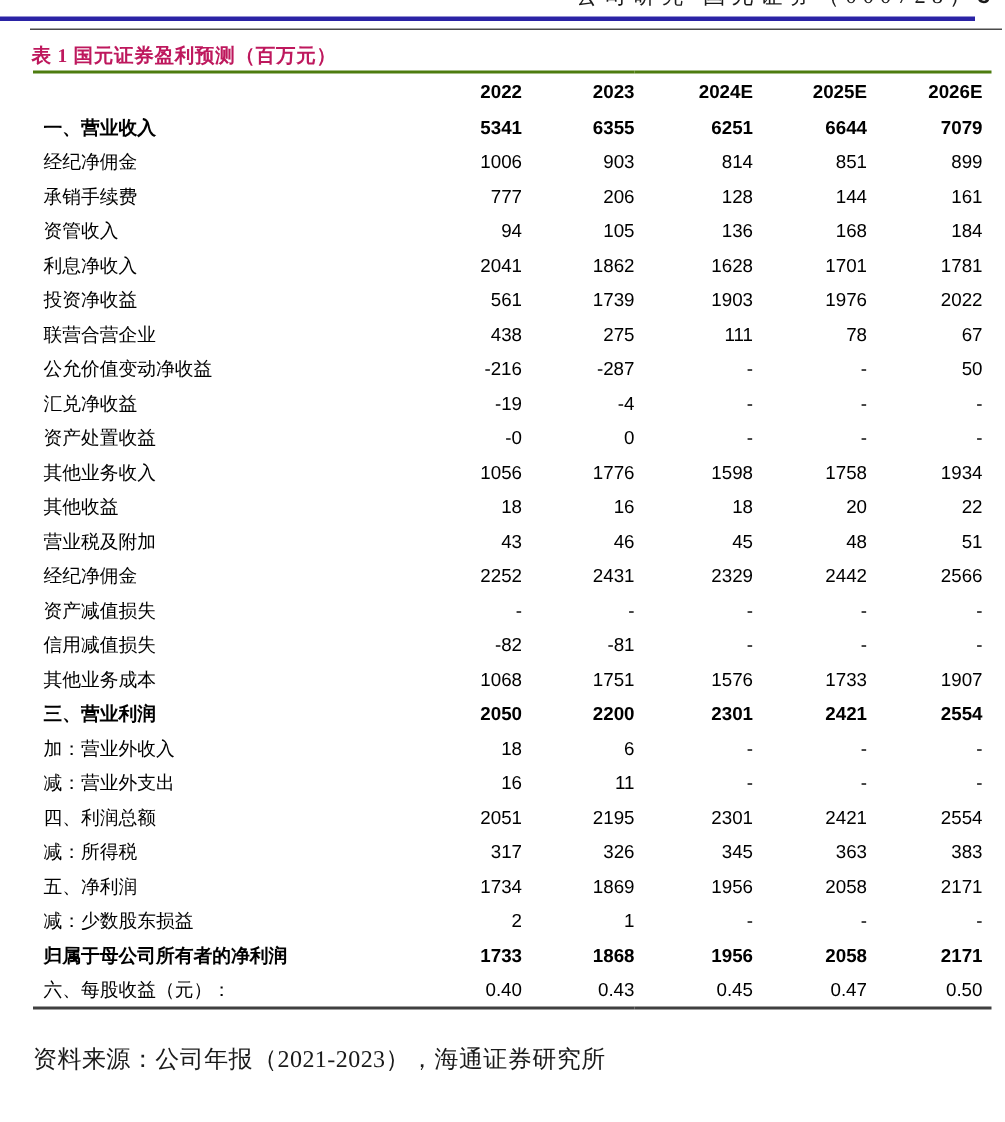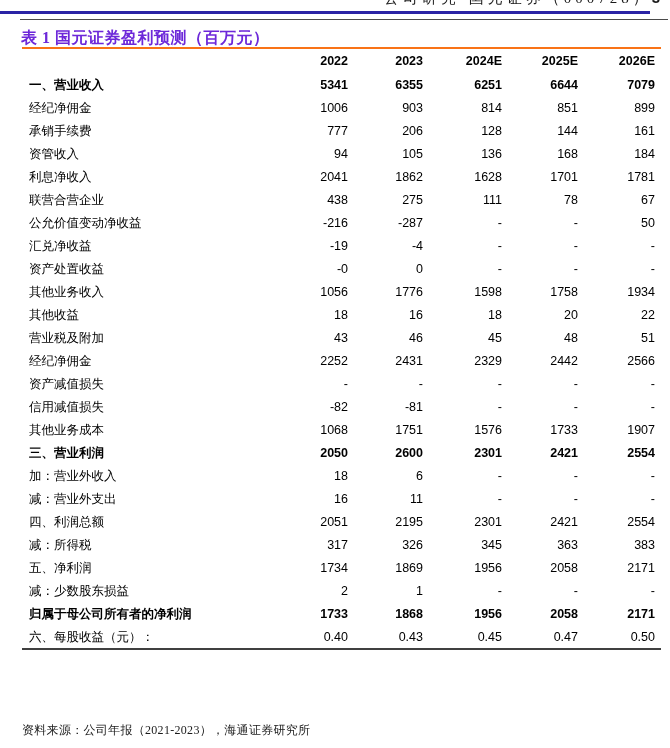--- a/index.html
+++ b/index.html
@@ -25,29 +25,29 @@
   .clip-header .pagenum {
     font-family:"Liberation Sans", sans-serif;
     font-weight:bold; letter-spacing:0;
   }
   .rule-navy { position:absolute; left:0; top:11px; width:650px; height:3px; background:#2a23a5; }
   .rule-thin { position:absolute; left:20px; top:19px; width:648px; height:1px; background:#4a4a4a; }
 
   .table-title {
     position:absolute; left:21px; top:28px;
     font-family:"Liberation Serif", serif;
-    font-weight:bold; font-size:16px; letter-spacing:0.5px;
-    color:#6d28d9;
+    font-weight:bold; font-size:13px; letter-spacing:0.5px;
+    color:#be185d;
   }
 
   table.fin-table {
     position:absolute; left:22px; top:47px;
     width:639px;
     border-collapse:collapse; table-layout:fixed;
-    border-top:2px solid #f97316;
+    border-top:2px solid #4d7c0f;
     border-bottom:2px solid #404040;
   }
   .fin-table thead tr { height:26px; }
   .fin-table tbody tr { height:23px; }
   .fin-table th, .fin-table td {
     padding:0; vertical-align:middle;
     font-size:12.5px; line-height:1;
     white-space:nowrap; overflow:hidden;
   }
   .fin-table th.val, .fin-table td.val {
@@ -57,23 +57,23 @@
   .fin-table th { font-weight:bold; }
   .fin-table td.label, .fin-table th.label {
     text-align:left;
     font-family:Liberation Serif, serif;
     padding-left:7px;
   }
   .fin-table .c5 { padding-right:6px; }
   .fin-table tr.bold td { font-weight:bold; }
 
   .source-note {
-    position:absolute; left:22px; top:722px;
+    position:absolute; left:22px; top:696px;
     font-family:"Liberation Serif", serif;
-    font-size:12px; color:#1a1a1a;
+    font-size:16px; color:#1a1a1a;
     letter-spacing:0.3px;
   }
 </style>
 </head>
 <body>
 
 <div class="page">
 
   <div class="clip-header">
     <span>公司研究·国元证券（000728）</span><span class="pagenum">3</span>
@@ -138,20 +138,28 @@
         </tr>
         <tr>
           <td class="label">利息净收入</td>
           <td class="val c1">2041</td>
           <td class="val c2">1862</td>
           <td class="val c3">1628</td>
           <td class="val c4">1701</td>
           <td class="val c5">1781</td>
         </tr>
         <tr>
+          <td class="label">投资净收益</td>
+          <td class="val c1">561</td>
+          <td class="val c2">1739</td>
+          <td class="val c3">1903</td>
+          <td class="val c4">1976</td>
+          <td class="val c5">2022</td>
+        </tr>
+        <tr>
           <td class="label">联营合营企业</td>
           <td class="val c1">438</td>
           <td class="val c2">275</td>
           <td class="val c3">111</td>
           <td class="val c4">78</td>
           <td class="val c5">67</td>
         </tr>
         <tr>
           <td class="label">公允价值变动净收益</td>
           <td class="val c1">-216</td>
@@ -228,21 +236,21 @@
           <td class="label">其他业务成本</td>
           <td class="val c1">1068</td>
           <td class="val c2">1751</td>
           <td class="val c3">1576</td>
           <td class="val c4">1733</td>
           <td class="val c5">1907</td>
         </tr>
         <tr class="bold">
           <td class="label">三、营业利润</td>
           <td class="val c1">2050</td>
-          <td class="val c2">2600</td>
+          <td class="val c2">2200</td>
           <td class="val c3">2301</td>
           <td class="val c4">2421</td>
           <td class="val c5">2554</td>
         </tr>
         <tr>
           <td class="label">加：营业外收入</td>
           <td class="val c1">18</td>
           <td class="val c2">6</td>
           <td class="val c3">-</td>
           <td class="val c4">-</td>

